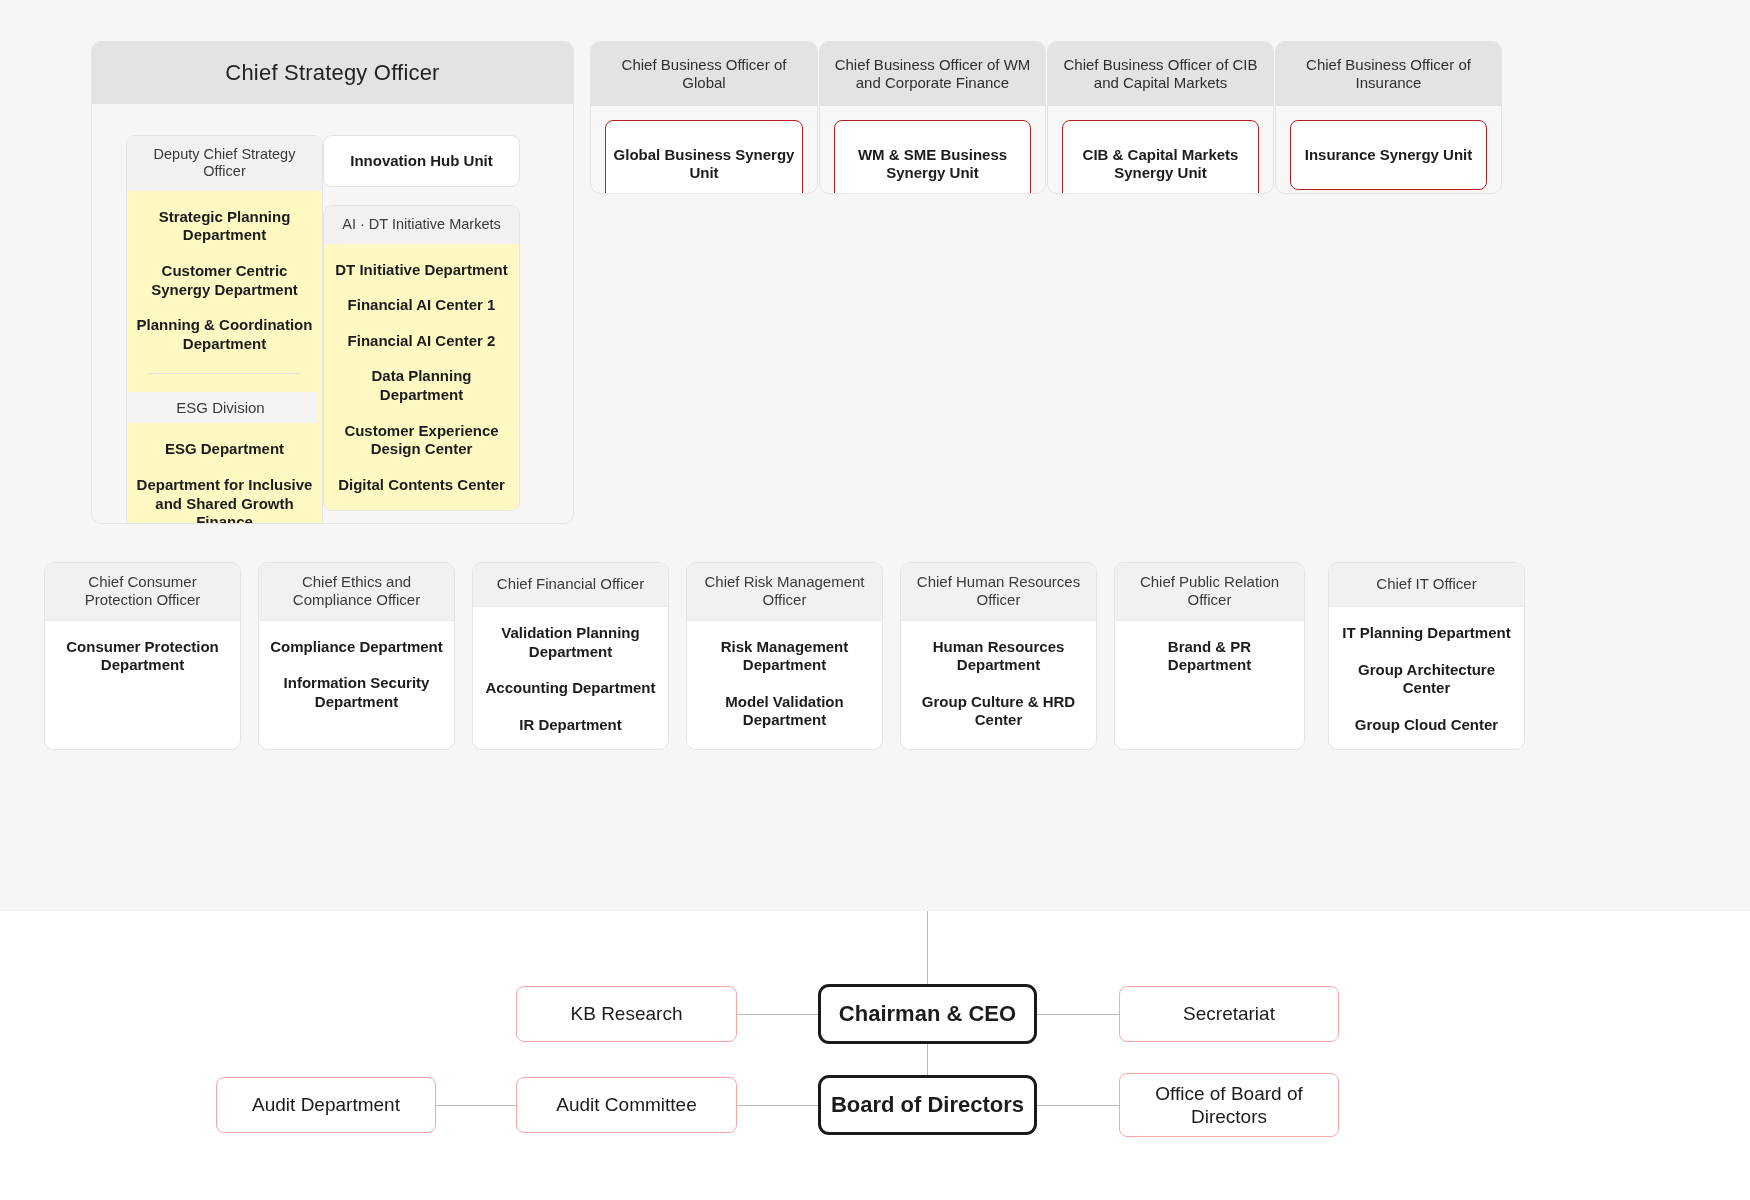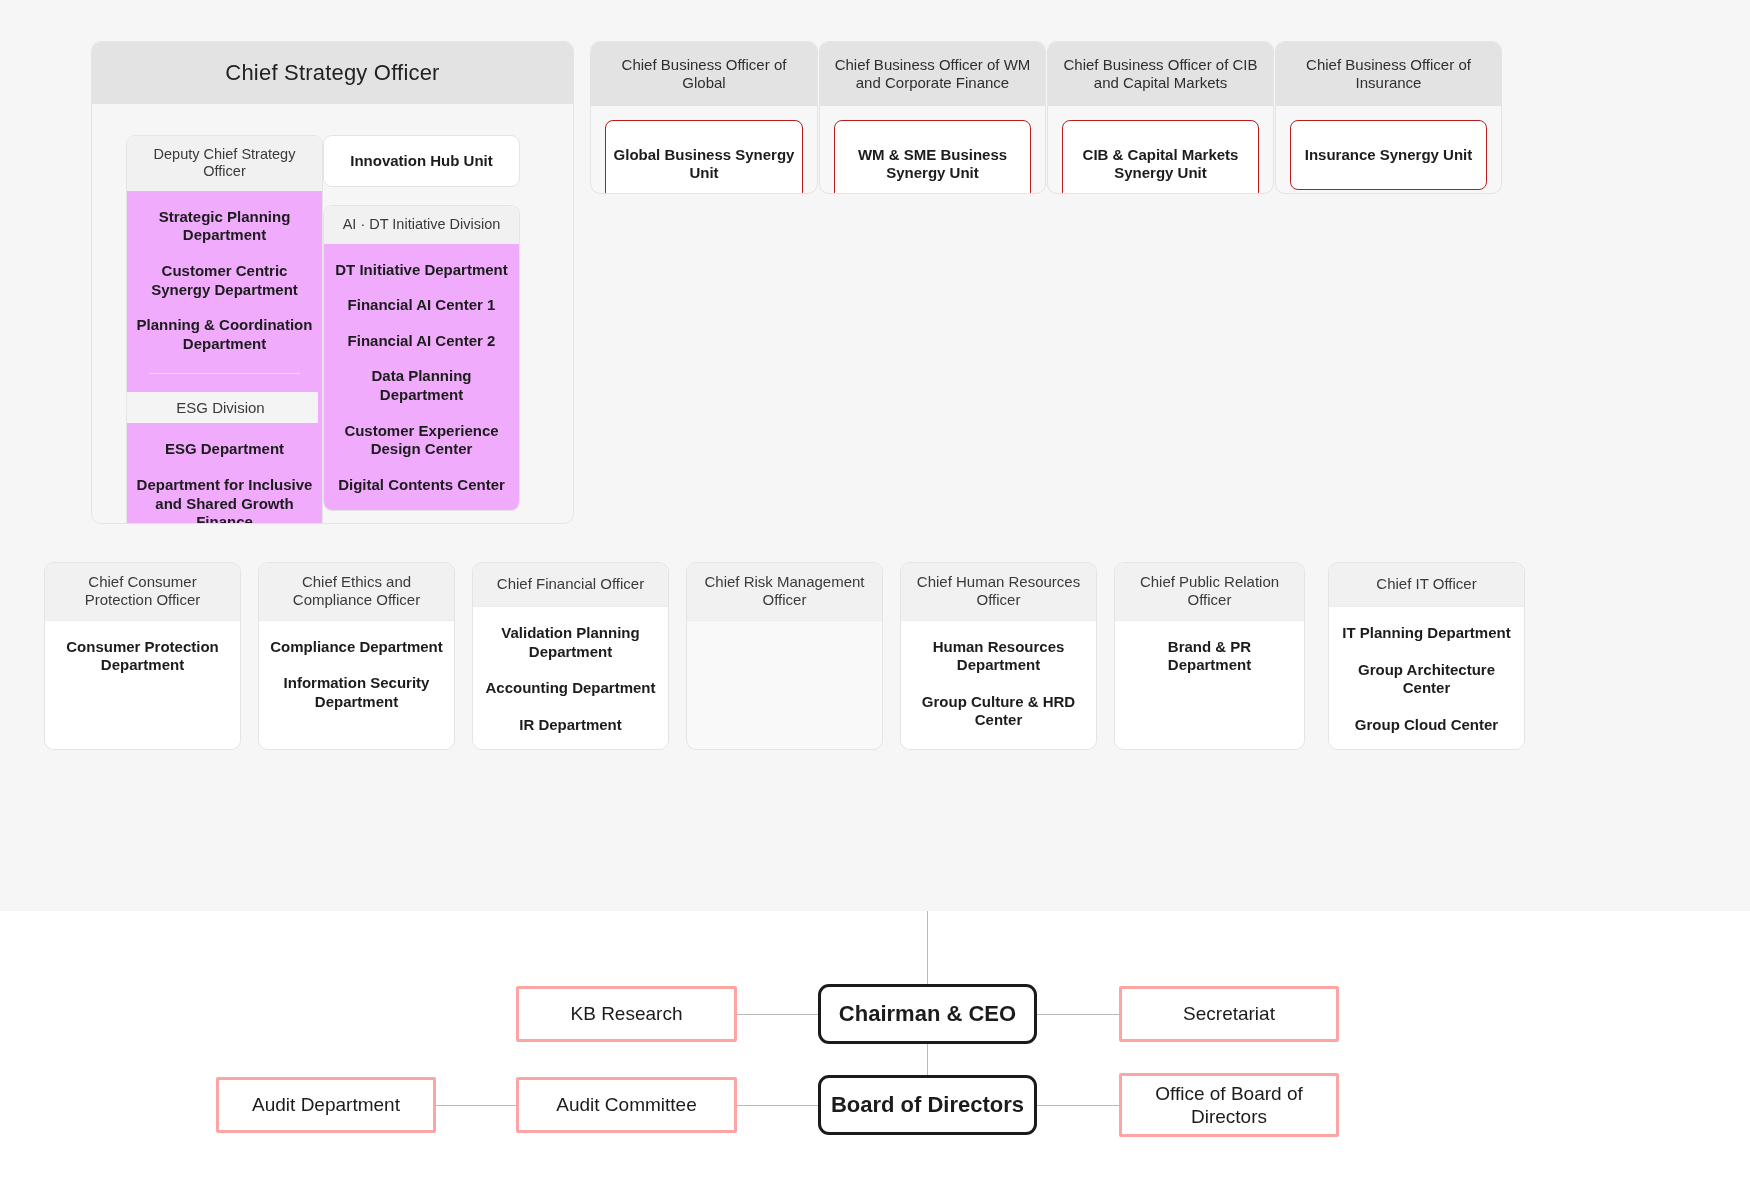--- a/index.html
+++ b/index.html
@@ -57,21 +57,21 @@
   }
   .sub-head {
     background: #f1f1f1;
     text-align: center;
     font-size: 14.5px;
     color: #3a3a3a;
     padding: 10px 6px;
     line-height: 1.2;
   }
   .sub-body {
-    background: #f0abfc;
+    background: #fef9c3;
     padding: 17px 8px 16px 8px;
     display: flex; flex-direction: column; gap: 17px; align-items: center;
   }
   .divider {
     width: 84%; height: 1px; background: #e2e2e2; margin: 3px auto 1px auto;
   }
   .inner-head {
     width: calc(100% + 16px);
     margin-left: -8px;
     background: #f4f4f4;
@@ -149,22 +149,22 @@
     background: #ffffff;
     height: calc(100% - 44px);
     padding: 17px 10px 10px 10px;
     display: flex; flex-direction: column; gap: 18px; align-items: center;
   }
 
   
   .node {
     position: absolute;
     background: #ffffff;
-    border: 3px solid #fca5a5;
-    border-radius: 2px;
+    border: 1px solid #fca5a5;
+    border-radius: 8px;
     display: flex; align-items: center; justify-content: center;
     text-align: center;
     font-size: 19px;
     color: #1c1c1c;
     line-height: 1.22;
   }
   .node.primary {
     border: 3px solid #1a1a1a;
     font-weight: 700;
     font-size: 22px;
@@ -198,21 +198,21 @@
             <div class="dept">ESG Department</div>
             <div class="dept">Department for Inclusive and Shared Growth Finance</div>
           </div>
         </div>
       </div>
 
       <div class="cso-col">
         <div class="pill">Innovation Hub Unit</div>
 
         <div class="sub-card" style="margin-top:18px;">
-          <div class="sub-head">AI · DT Initiative Division</div>
+          <div class="sub-head">AI · DT Initiative Markets</div>
           <div class="sub-body">
             <div class="dept">DT Initiative Department</div>
             <div class="dept">Financial AI Center 1</div>
             <div class="dept">Financial AI Center 2</div>
             <div class="dept">Data Planning Department</div>
             <div class="dept">Customer Experience Design Center</div>
             <div class="dept">Digital Contents Center</div>
           </div>
         </div>
       </div>
@@ -267,20 +267,24 @@
     <div class="officer-head">Chief Financial Officer</div>
     <div class="officer-body">
       <div class="dept">Validation Planning Department</div>
       <div class="dept">Accounting Department</div>
       <div class="dept">IR Department</div>
     </div>
   </div>
 
   <div class="officer" style="left:686px;width:197px;">
     <div class="officer-head">Chief Risk Management Officer</div>
+    <div class="officer-body">
+      <div class="dept">Risk Management Department</div>
+      <div class="dept">Model Validation Department</div>
+    </div>
   </div>
 
   <div class="officer" style="left:900px;width:197px;">
     <div class="officer-head">Chief Human Resources Officer</div>
     <div class="officer-body">
       <div class="dept">Human Resources Department</div>
       <div class="dept">Group Culture &amp; HRD Center</div>
     </div>
   </div>
 

